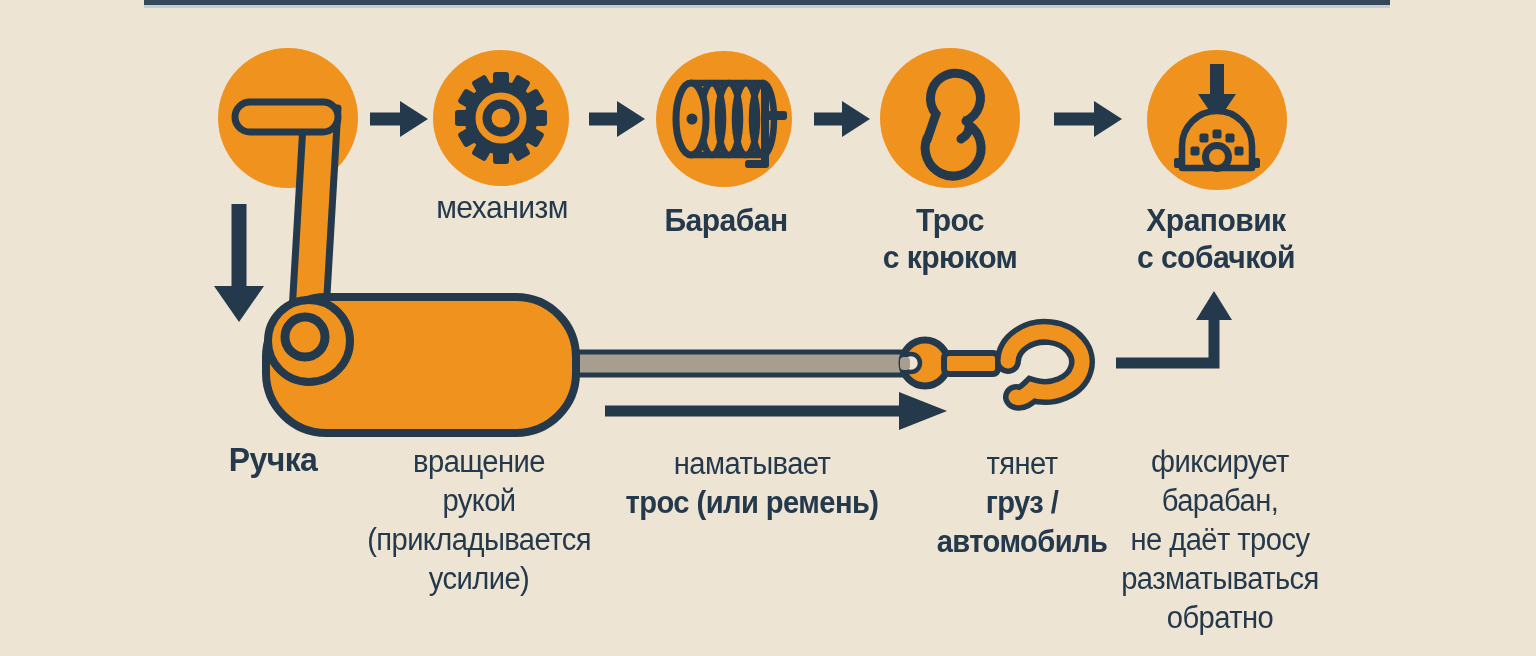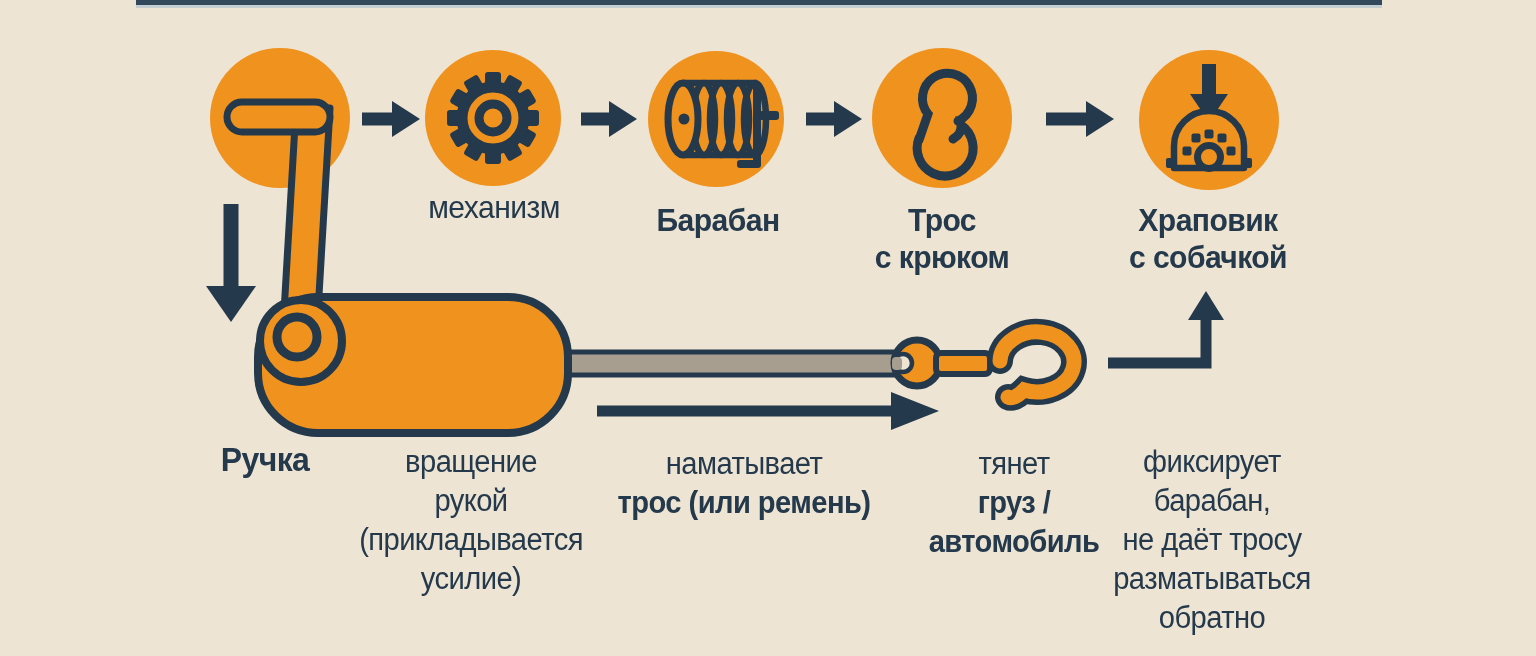--- a/index.html
+++ b/index.html
@@ -2,21 +2,21 @@
 <html><head>
 <meta charset="utf-8">
 <style>
   html,body{margin:0;padding:0;}
   body{
     width:1536px;height:656px;overflow:hidden;
     background:#EDE4D4;
     font-family:"Liberation Sans",sans-serif;
     position:relative;
   }
-  #canvas{position:absolute;left:0;top:0;width:1452px;height:656px;padding-left:7px;}
+  #canvas{position:absolute;left:8px;top:0;width:1452px;height:656px;padding-left:7px;}
   .topbar{
     position:absolute;left:136px;top:0;width:1246px;height:5px;
     background:#31495B;border-bottom:3px solid #C3CDD2;
   }
   svg.art{position:absolute;left:0;top:0;width:1536px;height:656px;}
   .txt{
     position:absolute;color:#24394B;text-align:center;white-space:nowrap;
     transform:translateX(-50%) scaleX(0.94);
     letter-spacing:-0.6px;
   }

